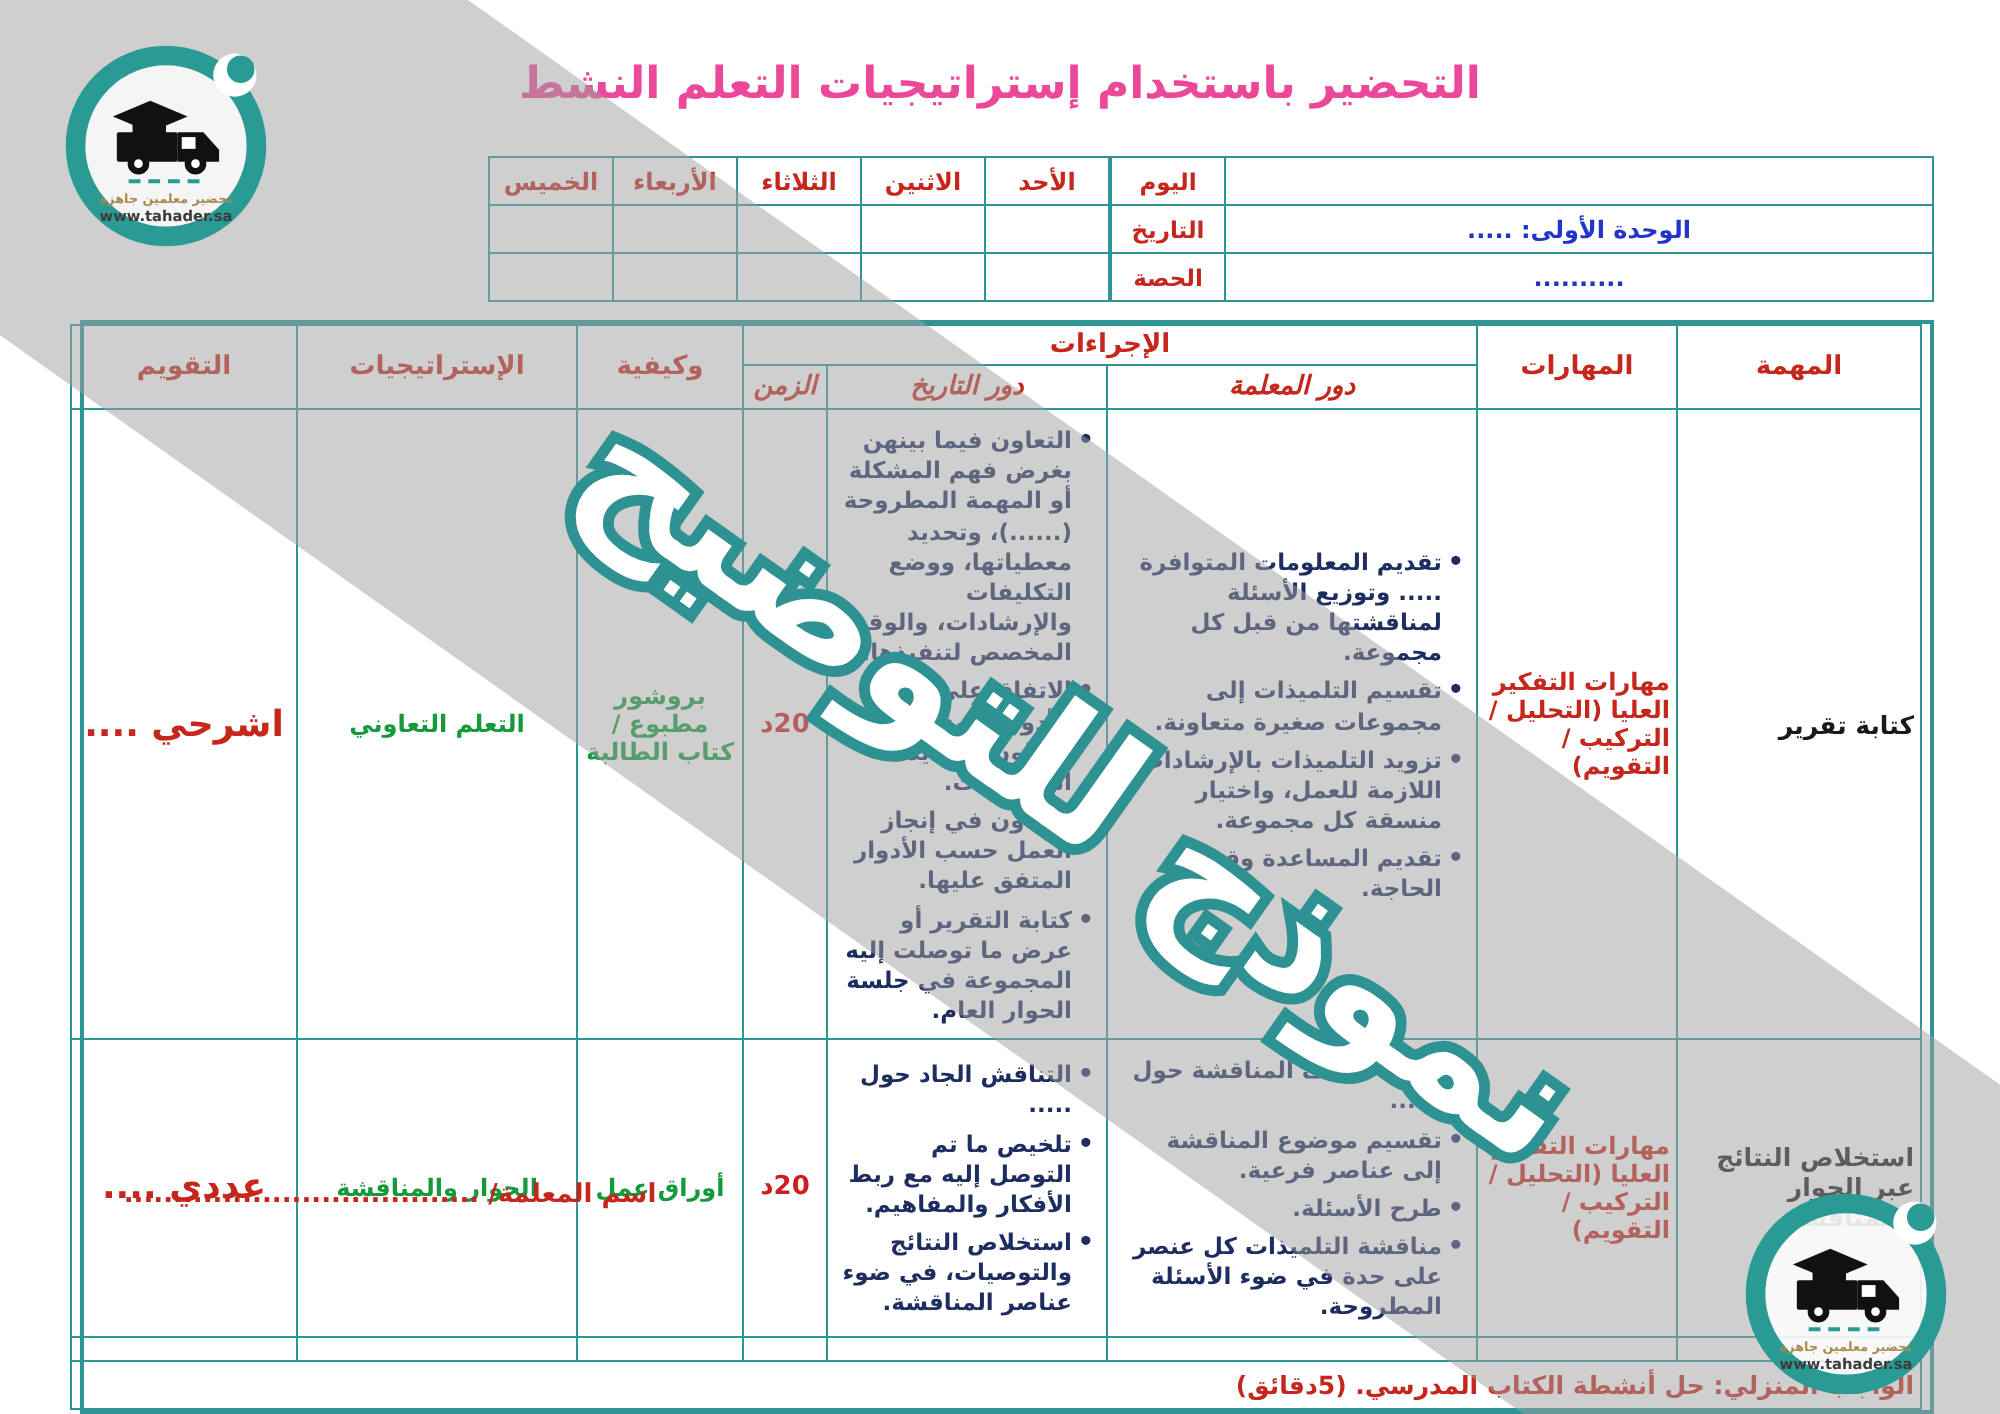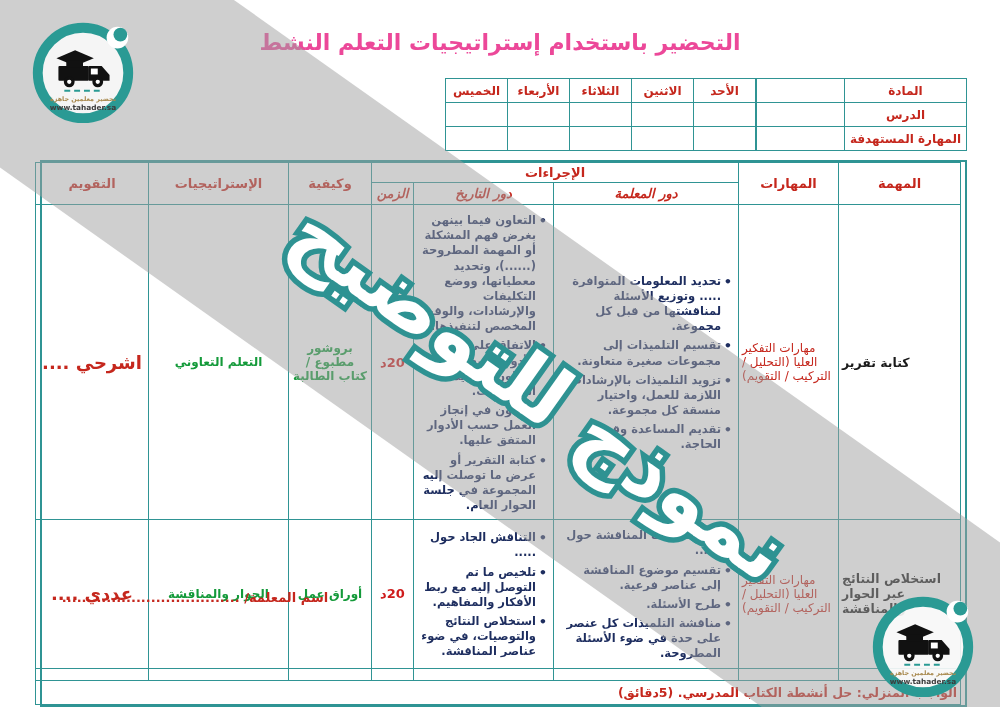--- a/index.html
+++ b/index.html
@@ -48,22 +48,22 @@
   table.main { width:100%; border-collapse:collapse; table-layout:fixed; direction:rtl; }
   table.main th, table.main td {
     border:1.2px solid #2f9494;
     padding:2px 3px;
     vertical-align:middle;
   }
   table.main th {
     color:#c5271d; font-size:13px; font-weight:bold; text-align:center;
   }
   th.sub-th { font-size:12.5px;font-style:italic; }
-  td.cell-task { font-size:12.5px; font-weight:bold; color:#1a1a1a; text-align:left; }
-  td.cell-skills { font-size:12px; font-weight:normal; color:#c5271d; text-align:left; }
+  td.cell-task { font-size:12.5px; font-weight:bold; color:#1a1a1a; text-align:right; }
+  td.cell-skills { font-size:12px; font-weight:bold; color:#c5271d; text-align:right; }
   td.cell-role { vertical-align:top; }
   ul.role-list { list-style:none; margin:6px 14px 4px 4px; padding:0; }
   ul.role-list li {
     position:relative;
     font-size:11.5px; font-weight:bold; color:#1d2d5f;
     text-align:right; line-height:1.32;
     margin-bottom:4px;
   }
   ul.role-list li::before {
     content:"\2022";
@@ -111,37 +111,37 @@
   .logo-topleft { left:24px; top:12px; }
   .logo-bottomright { left:864px; top:586px; }
 </style>
 </head>
 <body>
 
 <div class="page-title">التحضير باستخدام إستراتيجيات التعلم النشط</div>
 
 <div class="info-header">
 
+
   <table>
     <tbody>
         <tr>
-      <td class="subject-label lbl-red">المادة</td>
-      <td class="subject-value"></td>
+      <td class="sched-value val-blue"></td>
+      <td class="sched-label lbl-red">اليوم</td>
     </tr>
     <tr>
-      <td class="subject-label lbl-red">الدرس</td>
-      <td class="subject-value"></td>
+      <td class="sched-value val-blue">الوحدة الأولى: .....</td>
+      <td class="sched-label lbl-red">التاريخ</td>
     </tr>
     <tr>
-      <td class="subject-label lbl-red">المهارة المستهدفة</td>
-      <td class="subject-value"></td>
+      <td class="sched-value val-blue">..........</td>
+      <td class="sched-label lbl-red">الحصة</td>
     </tr>
   </tbody>
     </table>
-
 
   <table>
     <tbody>
         <tr>
       <td class="day-cell lbl-red">الأحد</td>
       <td class="day-cell lbl-red">الاثنين</td>
       <td class="day-cell lbl-red">الثلاثاء</td>
       <td class="day-cell lbl-red">الأربعاء</td>
       <td class="day-cell lbl-red">الخميس</td>
     </tr>
@@ -188,21 +188,21 @@
     <th class="sub-th">دور المعلمة</th>
     <th class="sub-th">دور التاريخ</th>
     <th class="sub-th">الزمن</th>
   </tr>
 
   <tr style="height:218px">
     <td class="cell-task">كتابة تقرير</td>
     <td class="cell-skills">مهارات التفكير العليا (التحليل / التركيب / التقويم)</td>
     <td class="cell-role">
       <ul class="role-list">
-              <li>تحديد المعلومات المتوافرة ..... وتوزيع الأسئلة لمناقشتها من قبل كل مجموعة.</li>
+              <li>تقديم المعلومات المتوافرة ..... وتوزيع الأسئلة لمناقشتها من قبل كل مجموعة.</li>
               <li>تقسيم التلميذات إلى مجموعات صغيرة متعاونة.</li>
               <li>تزويد التلميذات بالإرشادات اللازمة للعمل، واختيار منسقة كل مجموعة.</li>
               <li>تقديم المساعدة وقت الحاجة.</li>
             </ul>
     </td>
     <td class="cell-role">
       <ul class="role-list">
               <li>التعاون فيما بينهن بغرض فهم المشكلة أو المهمة المطروحة (......)، وتحديد معطياتها، ووضع التكليفات والإرشادات، والوقت المخصص لتنفيذها.</li>
               <li>الاتفاق على توزيع الأدوار وكيفية التعاون وتحديد المسؤليات.</li>
               <li>التعاون في إنجاز العمل حسب الأدوار المتفق عليها.</li>

